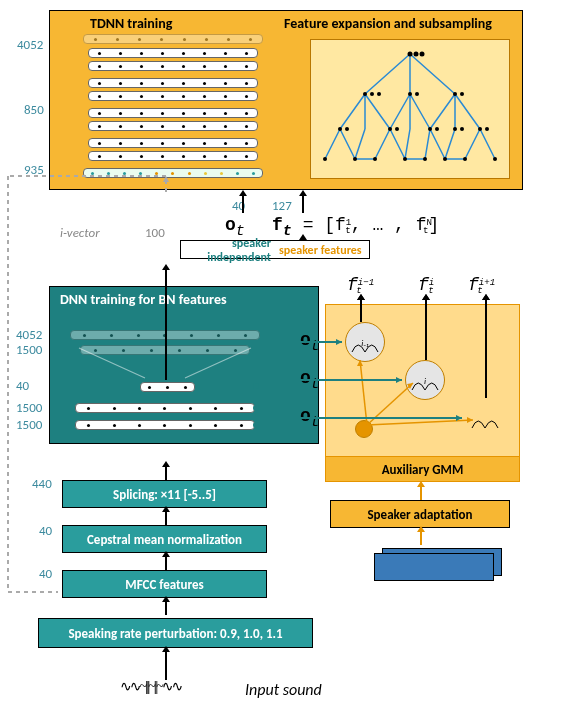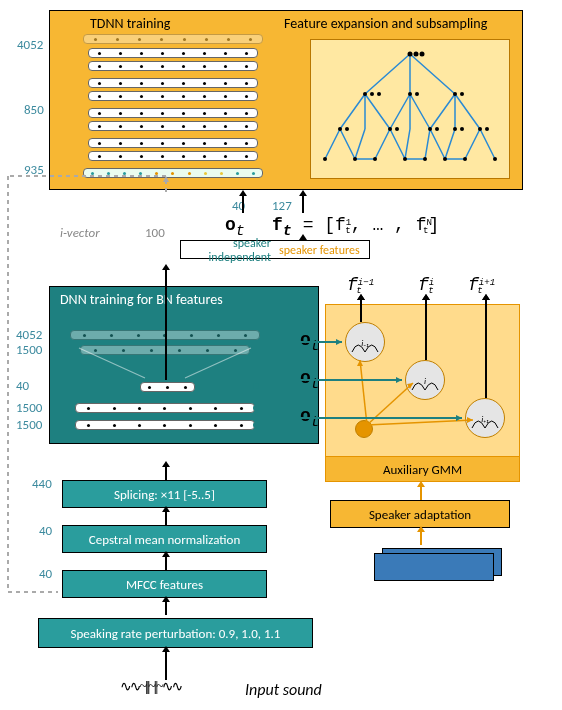--- a/index.html
+++ b/index.html
@@ -1,17 +1,17 @@
 <!DOCTYPE html>
 <html><head>
 <meta charset="utf-8">
 <style>
 body { margin:0; font-family: Calibri, sans-serif; font-size:13px; background:#fff; }
 .canvas { position:relative; width:562px; height:710px; background:#fff; }
-.box { position:absolute; border:1px solid #000; box-sizing:border-box; display:flex; align-items:center; justify-content:center; text-align:center; }
+.box { position:absolute; border:1px solid #000; box-sizing:border-box; display:flex; align-items:center; justify-content:center; text-align:center;font-weight:bold; }
 .teal { background:#2a9d9d; color:#fff; }
 .teal-dk { background:#1e8080; color:#fff; }
 .white { background:#fff; }
 .orange { background:#f7b733; }
 .orange-lt { background:#ffdb8c; border:1px solid #e59400; }
 .blue-box { background:#3a7ab8; color:#fff; }
 .dim { color:#3c8a9e; position:absolute; font-size:13px; }
 .dimgray { color:#888; position:absolute; font-size:13px; }
 .math { font-family: Liberation Mono, monospace; font-size:18px; }
 .layer { position:absolute; height:10px; background:#fff; border:1px solid #666; border-radius:4px; box-sizing:border-box; display:flex; align-items:center; justify-content:space-around; overflow:hidden;}
@@ -286,23 +286,20 @@
   <div class="box orange-lt" style="left:325px; top:304px; width:195px; height:178px;">
     <div style="position:absolute; left:0; right:0; bottom:0; height:24px; background:#f7b733; border-top:1px solid #e59400; display:flex; align-items:center; justify-content:center; color:#000;">Auxiliary GMM</div>
   </div>
 
   <div class="circle" style="left:345px; top:322px; width:40px; height:40px;">
       <span style="font-style:italic">i₋₁</span>
     </div>
   <div class="circle" style="left:405px; top:360px; width:40px; height:40px;">
       <span style="font-style:italic">i</span>
     </div>
-  <div class="circle" style="left:465px; top:398px; width:40px; height:40px;">
-      <span style="font-style:italic">i₊₁</span>
-    </div>
   <div class="circle" style="left:355px; top:420px; width:18px; height:18px; background:#e59400;"></div>
 
   <svg style="left:350px; top:336px;" width="30" height="20">
       <path d="M2 16 Q8 2 15 16 Q22 2 28 16" stroke="#000" stroke-width="1" fill="none"></path>
     </svg>
   <svg style="left:410px; top:374px;" width="30" height="20">
       <path d="M2 16 Q8 2 15 16 Q22 2 28 16" stroke="#000" stroke-width="1" fill="none"></path>
     </svg>
   <svg style="left:470px; top:412px;" width="30" height="20">
       <path d="M2 16 Q8 2 15 16 Q22 2 28 16" stroke="#000" stroke-width="1" fill="none"></path>

